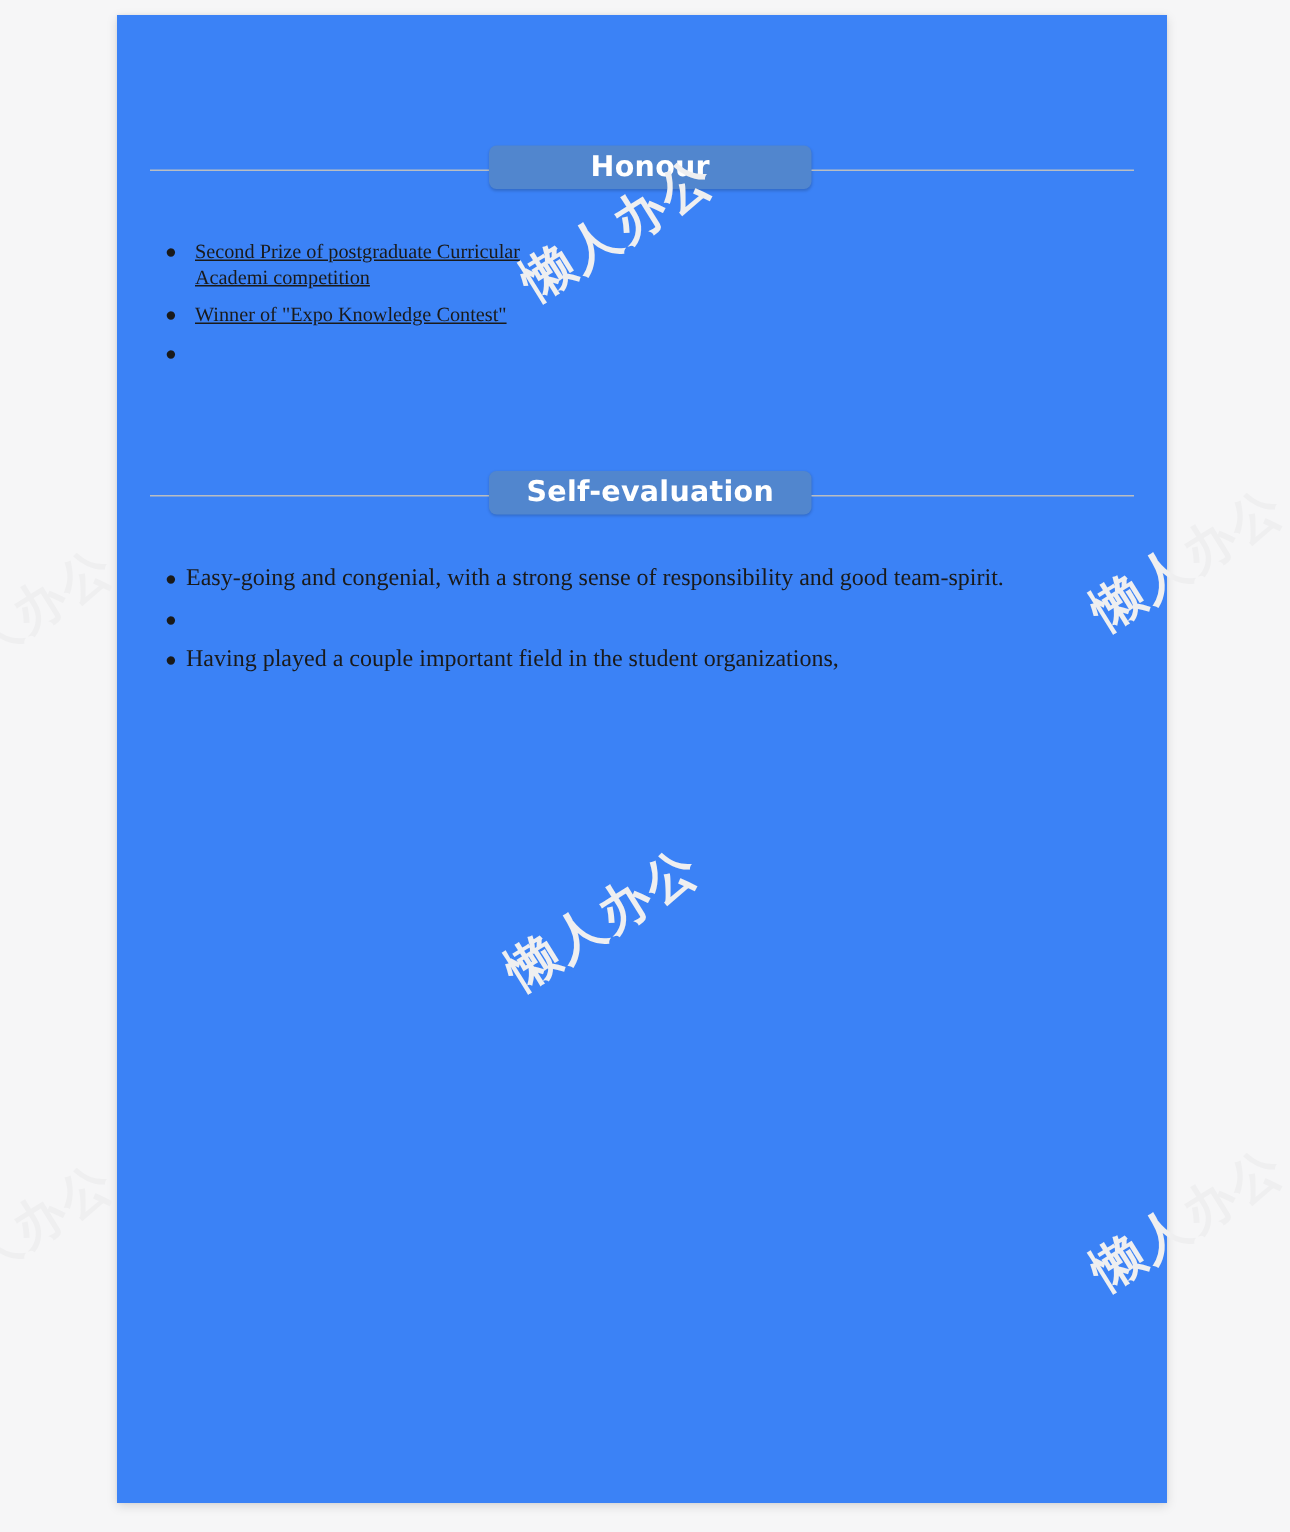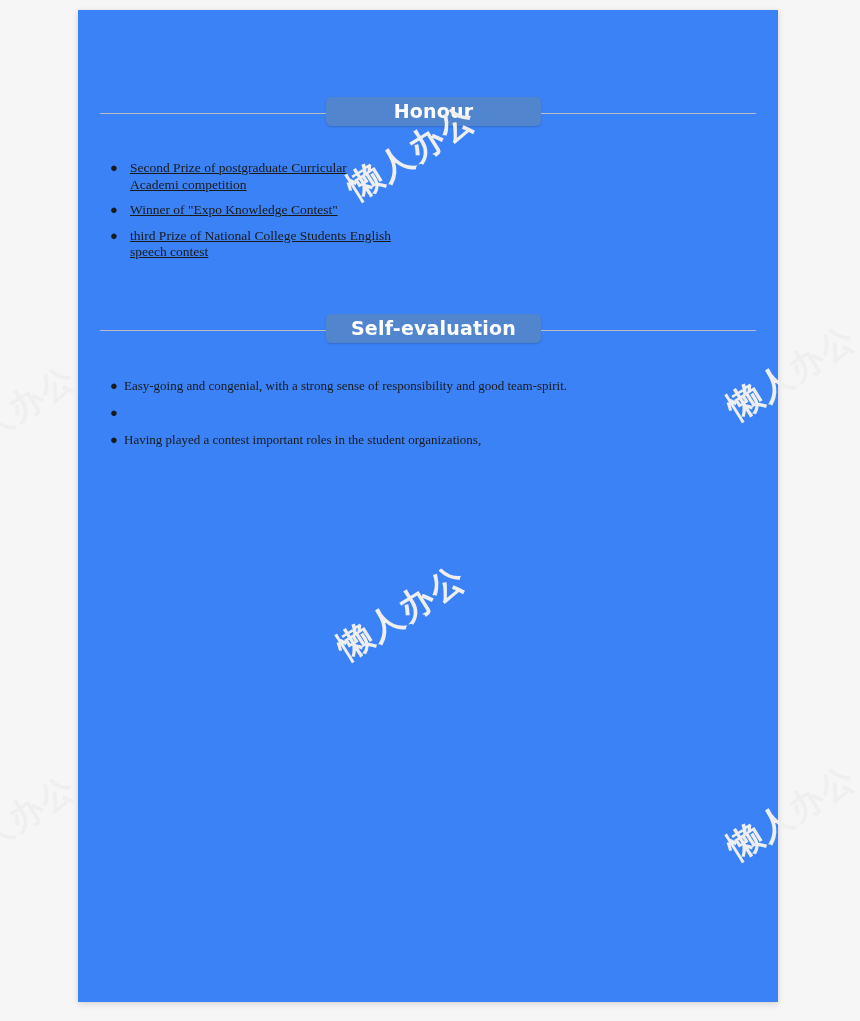--- a/index.html
+++ b/index.html
@@ -118,21 +118,21 @@
     line-height: 16.5px;
     max-width: 262px;
     text-decoration: underline;
   }
 
   
   #selfeval-list { top: 368px; }
   #selfeval-list .bullet-item { margin-bottom: 11px; }
   #selfeval-list .bullet-dot  { margin-left: 32px; width: 14px; }
   #selfeval-list .bullet-text {
-    font-size: 13px;
+    font-size: 16px;
     line-height: 16px;
     white-space: nowrap;
   }
 </style>
 </head>
 <body>
 
 <div id="page-sheet">
 
   <div class="section-header" style="top:87px;">
@@ -147,21 +147,20 @@
     <div class="bullet-item">
       <span class="bullet-dot">●</span>
       <span class="bullet-text">Second Prize of postgraduate Curricular Academi competition</span>
     </div>
     <div class="bullet-item">
       <span class="bullet-dot">●</span>
       <span class="bullet-text">Winner of "Expo Knowledge Contest"</span>
     </div>
     <div class="bullet-item">
       <span class="bullet-dot">●</span>
-      <span class="bullet-text">third Prize of National College Students English speech contest</span>
     </div>
   </div>
 
   <div class="section-header" style="top:304px;">
     <div class="hdr-line left"></div>
     <div class="hdr-badge">
       <span>Self-evaluation</span>
     </div>
     <div class="hdr-line right"></div>
   </div>
@@ -169,21 +168,21 @@
   <div class="bullet-list" id="selfeval-list">
     <div class="bullet-item">
       <span class="bullet-dot">●</span>
       <span class="bullet-text">Easy-going and congenial, with a strong sense of responsibility and good team-spirit.</span>
     </div>
     <div class="bullet-item">
       <span class="bullet-dot">●</span>
     </div>
     <div class="bullet-item">
       <span class="bullet-dot">●</span>
-      <span class="bullet-text">Having played a contest important roles in the student organizations,</span>
+      <span class="bullet-text">Having played a couple important field in the student organizations,</span>
     </div>
   </div>
 
 </div>
 
 <div id="watermark-layer">
     <div class="watermark" style="left: 340px; top: 130px;">懒人办公</div>
     <div class="watermark" style="left: -60px; top: 390px;">懒人办公</div>
     <div class="watermark" style="left: 720px; top: 350px;">懒人办公</div>
     <div class="watermark" style="left: 330px; top: 590px;">懒人办公</div>

